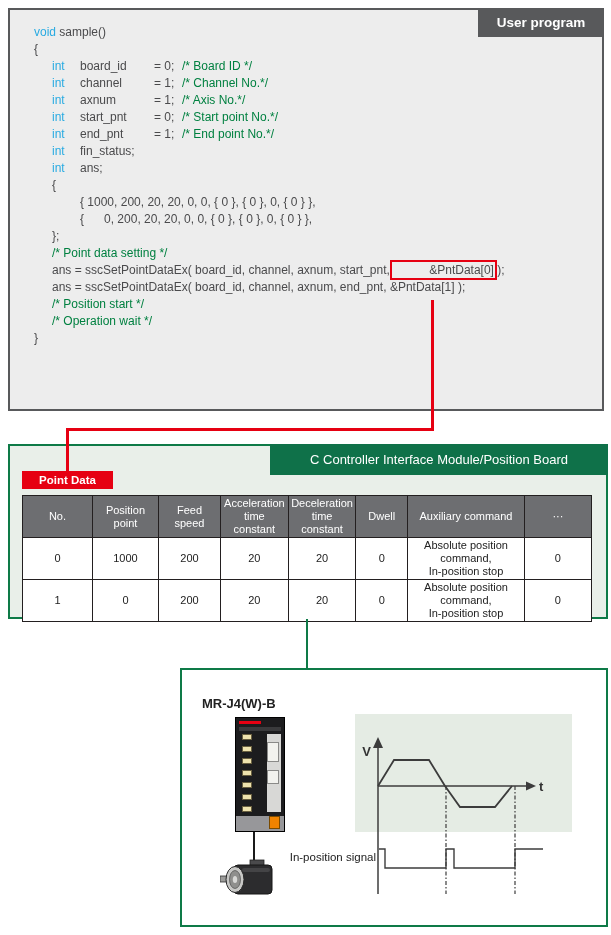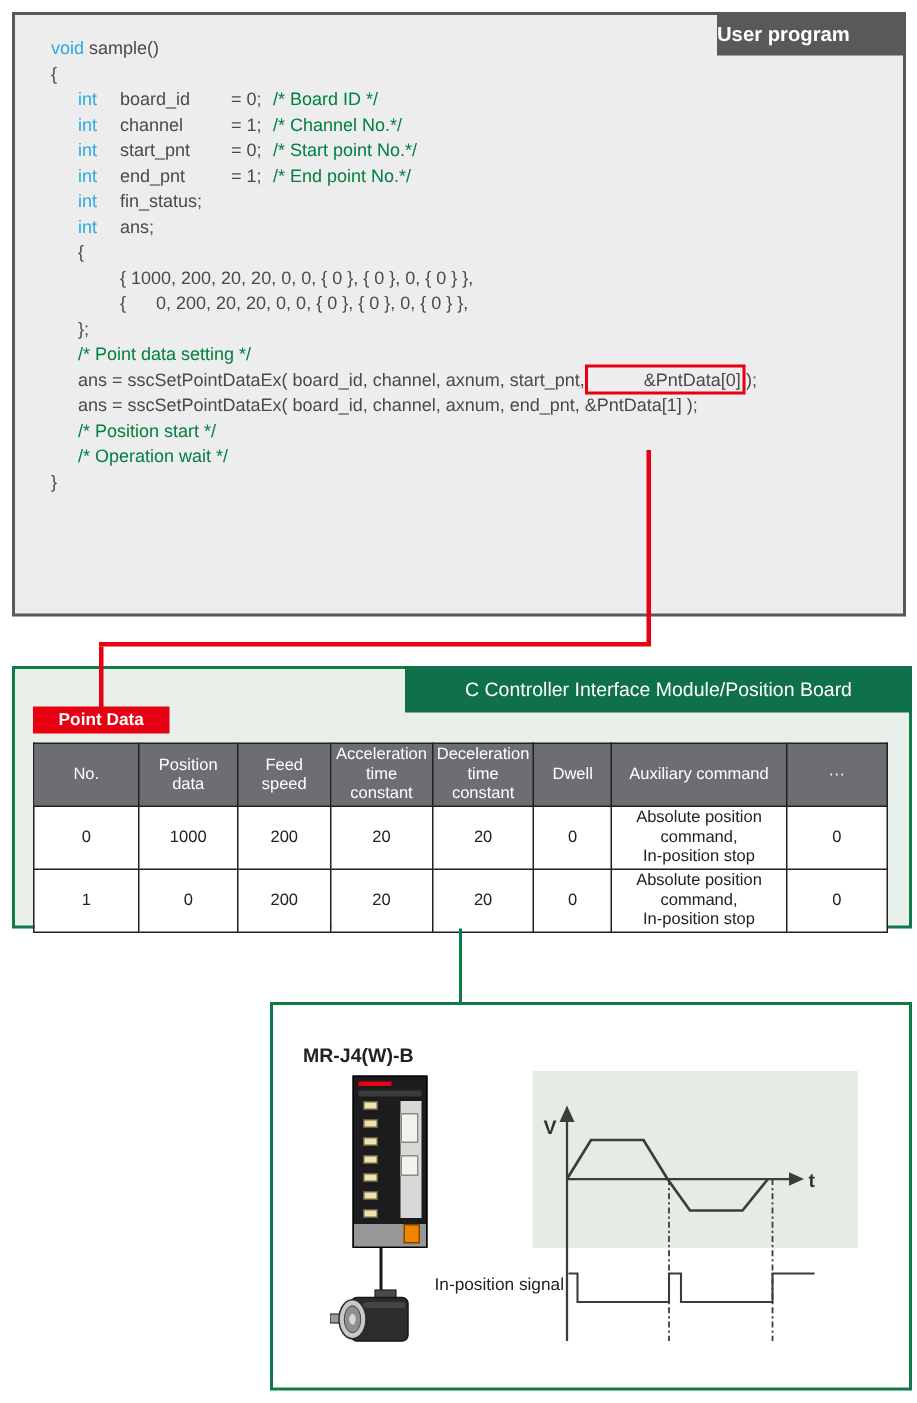--- a/index.html
+++ b/index.html
@@ -15,21 +15,21 @@
     --code-bg:#ededed;
   }
   html,body{margin:0;padding:0;background:#fff;}
   .page{position:relative;width:611px;height:935px;background:#fff;overflow:hidden;
         font-family:"Liberation Sans","DejaVu Sans",sans-serif;color:#333;}
 
   
   .code-box{position:absolute;left:8px;top:8px;width:596px;height:403px;box-sizing:border-box;
             background:var(--code-bg,#ededed);border:2px solid var(--ui-gray,#58595b);z-index:1;}
   .tab{position:absolute;top:-2px;right:-2px;width:126px;height:29px;line-height:29px;
-       background:var(--ui-gray,#58595b);color:#fff;font-size:13.5px;font-weight:bold;text-align:left;}
+       background:var(--ui-gray,#58595b);color:#fff;font-size:13.5px;font-weight:bold;text-align:center;}
   .code{position:absolute;left:0;top:14px;right:0;font-size:12px;color:#4a4a4c;}
   .code-line{height:17px;line-height:17px;white-space:pre;}
   .code-line span{white-space:pre;}
   .code-line .col{display:inline-block;}
   .ind0{padding-left:24px;}
   .ind1{padding-left:42px;}
   .ind2{padding-left:70px;}
   .kw{color:var(--keyword-blue,#29abe2);}
   .cm{color:var(--comment-green,#008040);}
   .hl{outline:2px solid var(--accent-red,#e60012);outline-offset:1px;padding-left:36px;}
@@ -90,20 +90,21 @@
 
 <div class="page">
 
   <section class="code-box">
     <div class="tab">User program</div>
     <div class="code" id="code-lines">
         <div class="code-line ind0"><span class="kw">void </span><span>sample()</span></div>
         <div class="code-line ind0"><span>{</span></div>
         <div class="code-line ind1"><span class="kw col" style="width: 28px;">int</span><span class="col" style="width: 74px;">board_id</span><span class="col" style="width: 28px;">= 0;</span><span class="cm">/* Board ID */</span></div>
         <div class="code-line ind1"><span class="kw col" style="width: 28px;">int</span><span class="col" style="width: 74px;">channel</span><span class="col" style="width: 28px;">= 1;</span><span class="cm">/* Channel No.*/</span></div>
+        <div class="code-line ind1"><span class="kw col" style="width: 28px;">int</span><span class="col" style="width: 74px;">axnum</span><span class="col" style="width: 28px;">= 1;</span><span class="cm">/* Axis No.*/</span></div>
         <div class="code-line ind1"><span class="kw col" style="width: 28px;">int</span><span class="col" style="width: 74px;">start_pnt</span><span class="col" style="width: 28px;">= 0;</span><span class="cm">/* Start point No.*/</span></div>
         <div class="code-line ind1"><span class="kw col" style="width: 28px;">int</span><span class="col" style="width: 74px;">end_pnt</span><span class="col" style="width: 28px;">= 1;</span><span class="cm">/* End point No.*/</span></div>
         <div class="code-line ind1"><span class="kw col" style="width: 28px;">int</span><span>fin_status;</span></div>
         <div class="code-line ind1"><span class="kw col" style="width: 28px;">int</span><span>ans;</span></div>
         <div class="code-line ind1"><span>{</span></div>
         <div class="code-line ind2"><span>{ 1000, 200, 20, 20, 0, 0, { 0 }, { 0 }, 0, { 0 } },</span></div>
         <div class="code-line ind2"><span>{      0, 200, 20, 20, 0, 0, { 0 }, { 0 }, 0, { 0 } },</span></div>
         <div class="code-line ind1"><span>};</span></div>
         <div class="code-line ind1"><span class="cm">/* Point data setting */</span></div>
         <div class="code-line ind1"><span>ans = sscSetPointDataEx( board_id, channel, axnum, start_pnt, </span><span class="hl">&amp;PntData[0]</span><span> );</span></div>
@@ -128,21 +129,21 @@
           <col style="width: 10.9%;">
           <col style="width: 11.9%;">
           <col style="width: 11.9%;">
           <col style="width: 9.1%;">
           <col style="width: 20.5%;">
           <col style="width: 11.8%;">
         </colgroup>
       <thead>
           <tr id="pd-head">
             <th>No.</th>
-            <th>Position data</th>
+            <th>Position point</th>
             <th>Feed speed</th>
             <th>Acceleration
 time constant</th>
             <th>Deceleration
 time constant</th>
             <th>Dwell</th>
             <th>Auxiliary command</th>
             <th>···</th>
           </tr>
         </thead>

